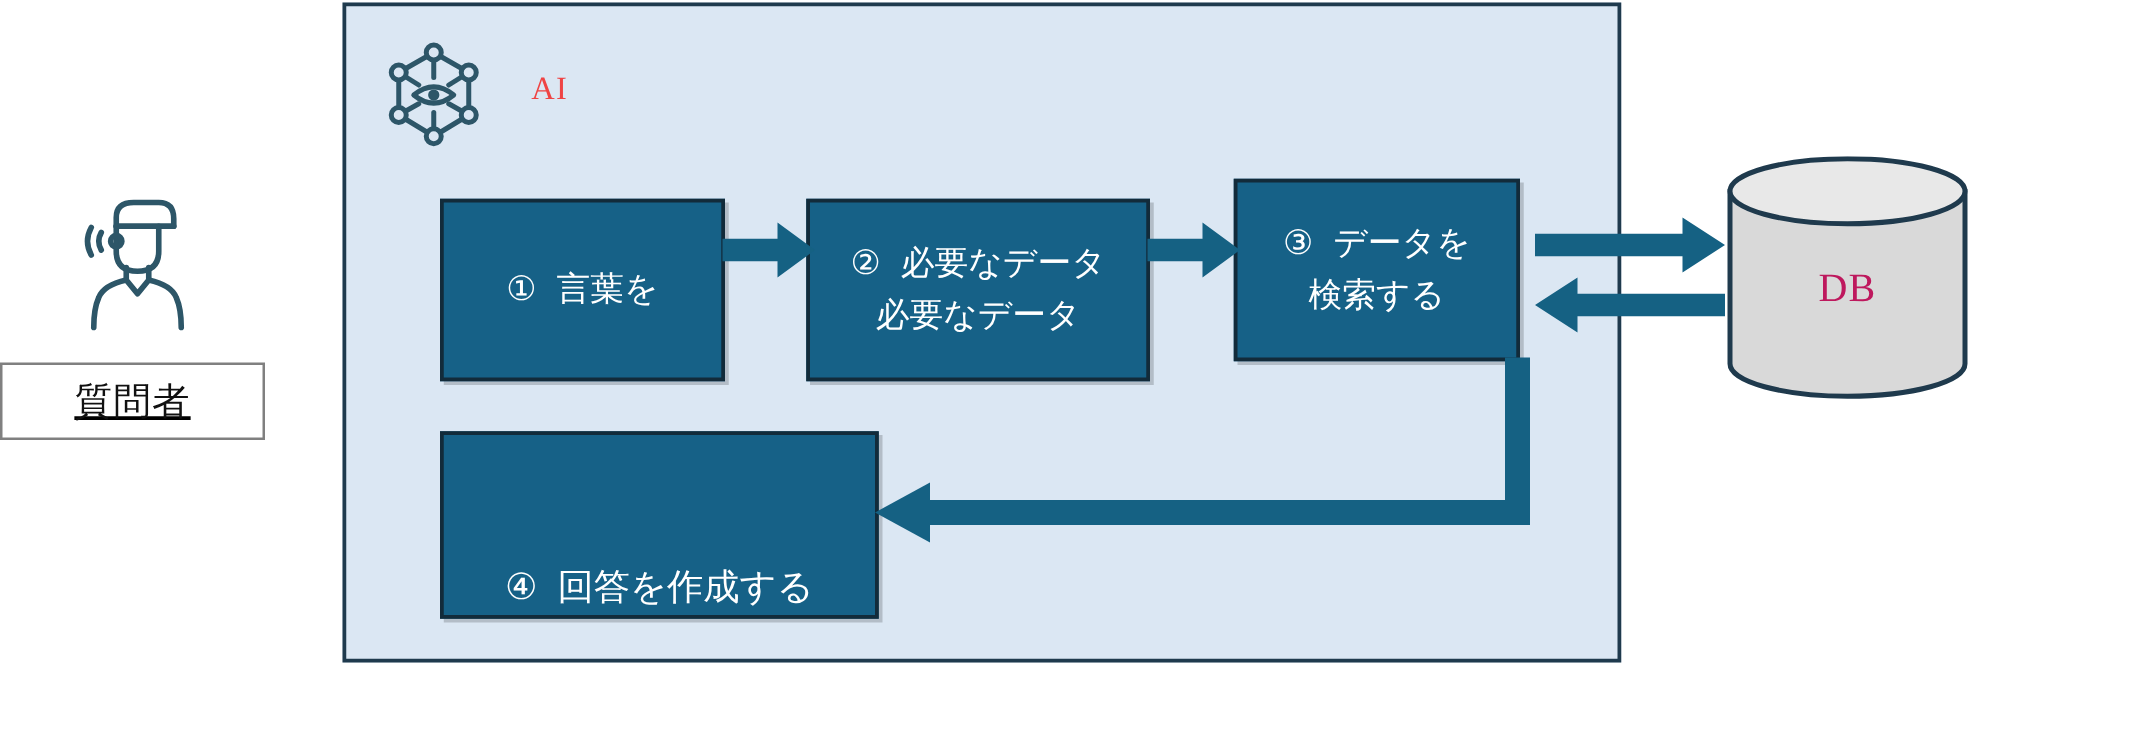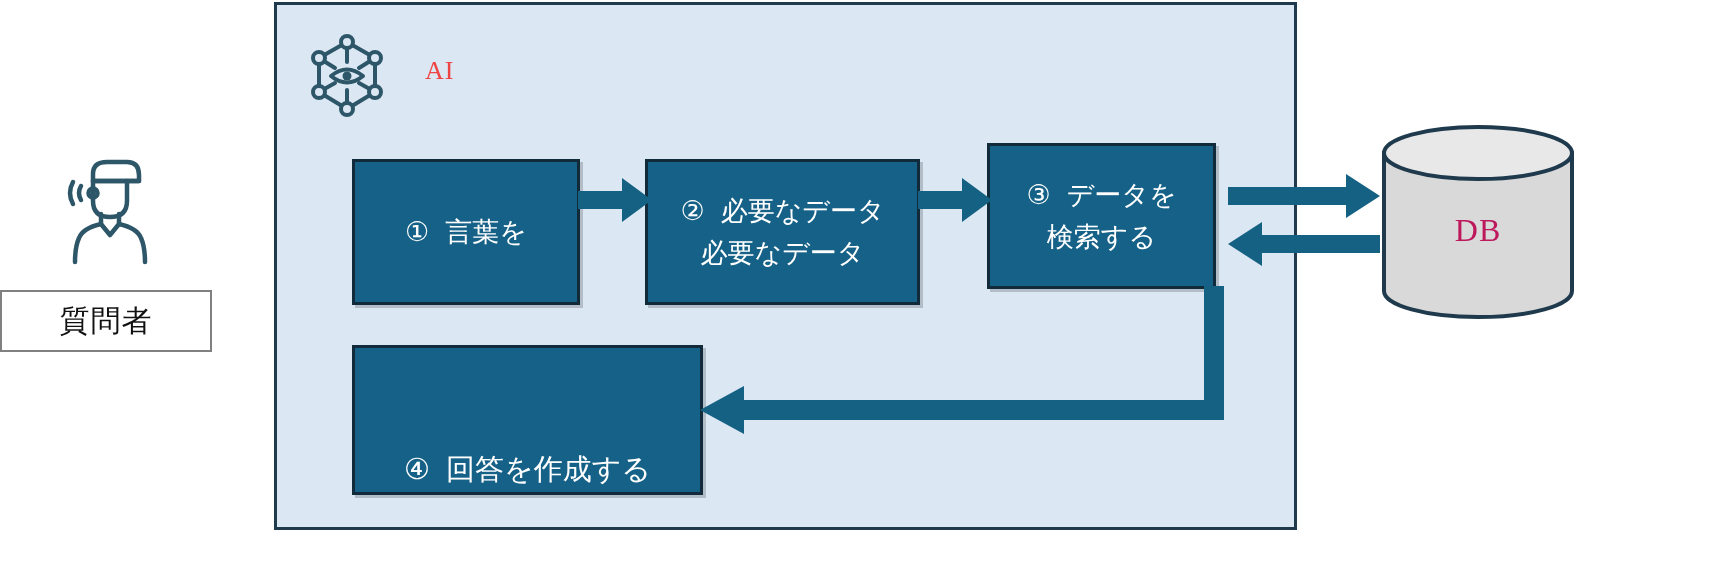--- a/index.html
+++ b/index.html
@@ -29,20 +29,21 @@
     left: 0px;
     top: 290px;
     width: 212px;
     height: 62px;
     border: 2px solid #808080;
     background: #ffffff;
     box-sizing: border-box;
     display: flex;
     align-items: center;
     justify-content: center;
+    text-decoration: underline;
   }
   #questioner-box .label {
     font-family: "DejaVu Sans", "Liberation Sans", sans-serif;
     font-size: 30px;
     color: #111111;
     letter-spacing: 1px;
   }
 
   
   #ai-panel {

